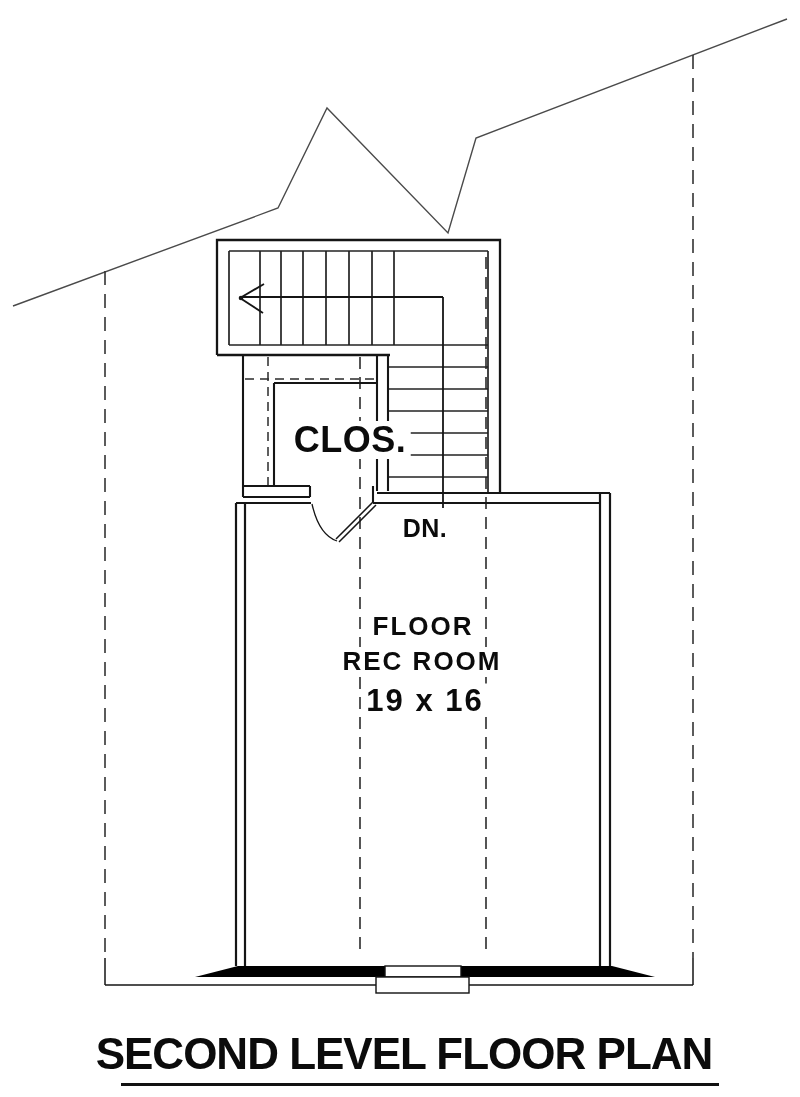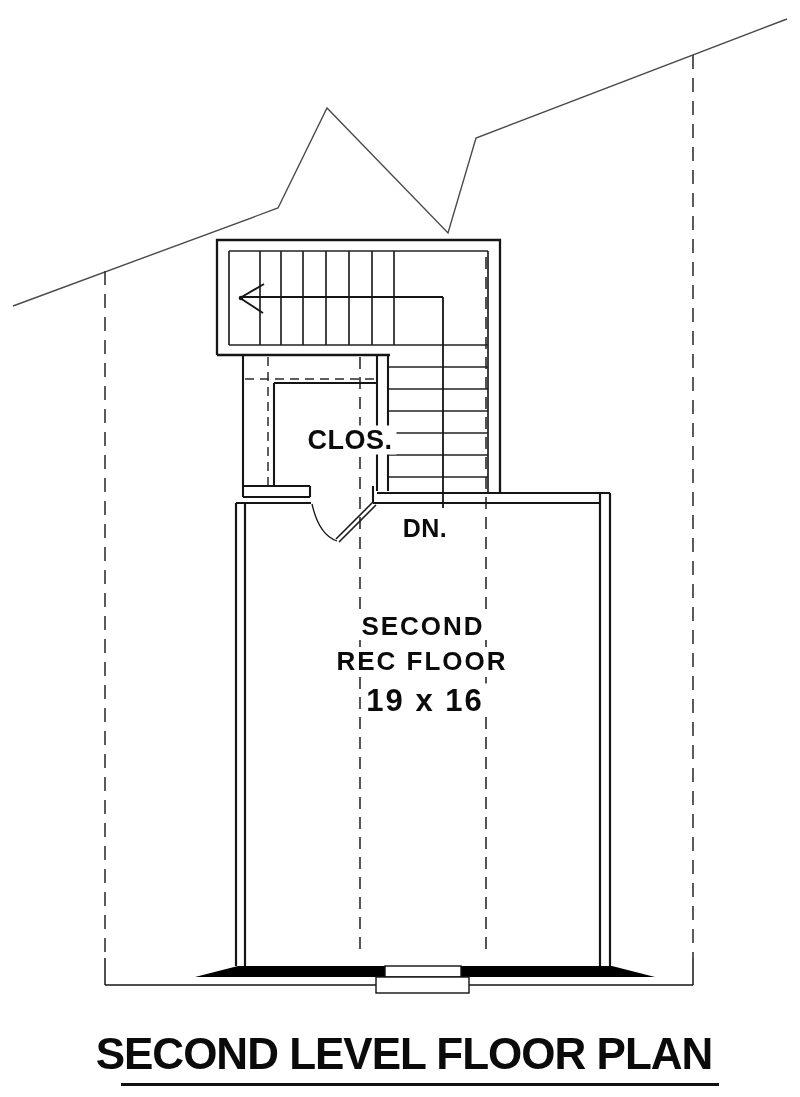--- a/index.html
+++ b/index.html
@@ -14,21 +14,21 @@
   .lbl{
     position:absolute;
     transform:translate(-50%,-50%);
     color:#0b0b0b;
     font-weight:bold;
     white-space:nowrap;
     background:#ffffff;
     padding:1px 4px;
     line-height:1;
   }
-  .lbl-clos{left:350px;top:440px;font-size:27px;letter-spacing:0.5px;text-align:center;}
+  .lbl-clos{left:350px;top:440px;font-size:36px;letter-spacing:0.5px;text-align:center;}
   .lbl-dn{left:425px;top:528px;font-size:25px;letter-spacing:0.5px;}
   .lbl-future{left:423px;top:626px;font-size:26px;letter-spacing:2px;}
   .lbl-recroom{left:422px;top:661px;font-size:26px;letter-spacing:2px;}
   .lbl-dims{left:425px;top:700px;font-size:31px;letter-spacing:2px;}
   .lbl-title{
     left:404px;top:1054px;
     font-size:44px;letter-spacing:-1px;
     background:transparent;padding:0;
     color:#0b0b0b;
   }
@@ -134,20 +134,20 @@
     <g stroke="#151515" stroke-width="1.5" fill="none">
       <line x1="105" y1="958" x2="105" y2="985"></line>
       <line x1="693" y1="958" x2="693" y2="985"></line>
       <line x1="105" y1="985" x2="376" y2="985"></line>
       <line x1="469" y1="985" x2="693" y2="985"></line>
     </g>
   </svg>
 
   <div class="lbl lbl-clos">CLOS.</div>
   <div class="lbl lbl-dn">DN.</div>
-  <div class="lbl lbl-future">SECOND</div>
-  <div class="lbl lbl-recroom">REC FLOOR</div>
+  <div class="lbl lbl-future">FLOOR</div>
+  <div class="lbl lbl-recroom">REC ROOM</div>
   <div class="lbl lbl-dims">19 x 16</div>
 
   <div class="lbl lbl-title">SECOND LEVEL FLOOR PLAN</div>
   <div class="title-underline"></div>
 
 </div>
 
 </body></html>

